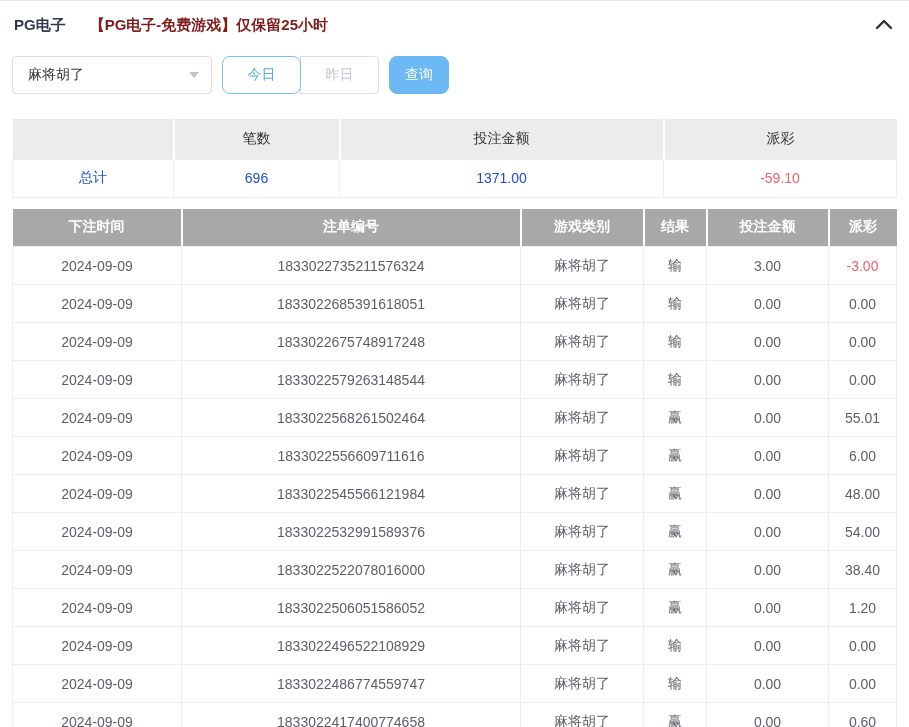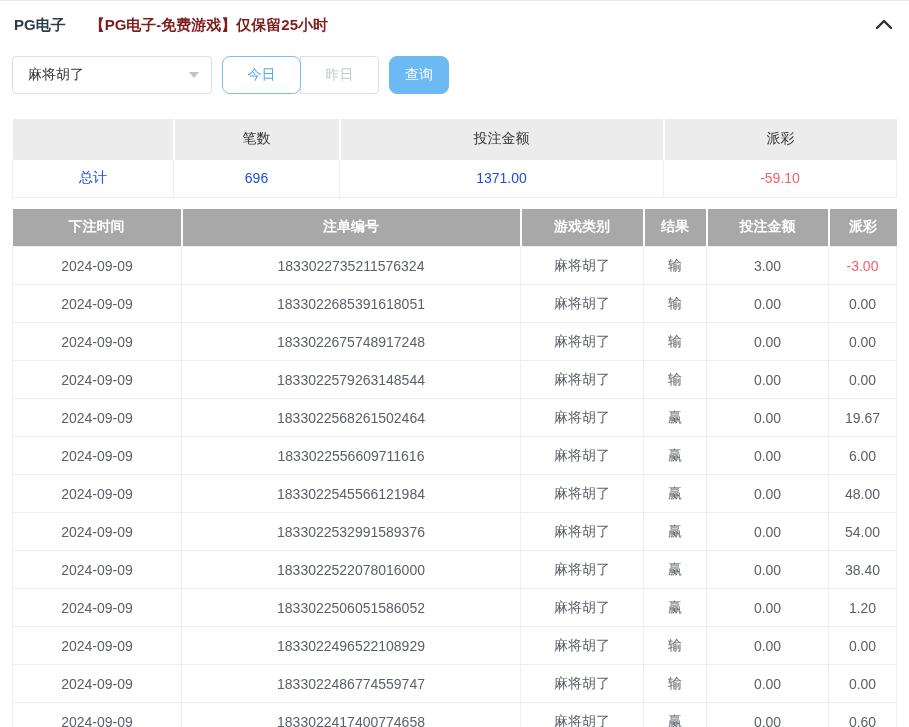--- a/index.html
+++ b/index.html
@@ -226,21 +226,21 @@
           <td>输</td>
           <td>0.00</td>
           <td>0.00</td>
         </tr>
         <tr>
           <td>2024-09-09</td>
           <td>1833022568261502464</td>
           <td>麻将胡了</td>
           <td>赢</td>
           <td>0.00</td>
-          <td>19.67</td>
+          <td>55.01</td>
         </tr>
         <tr>
           <td>2024-09-09</td>
           <td>1833022556609711616</td>
           <td>麻将胡了</td>
           <td>赢</td>
           <td>0.00</td>
           <td>6.00</td>
         </tr>
         <tr>

